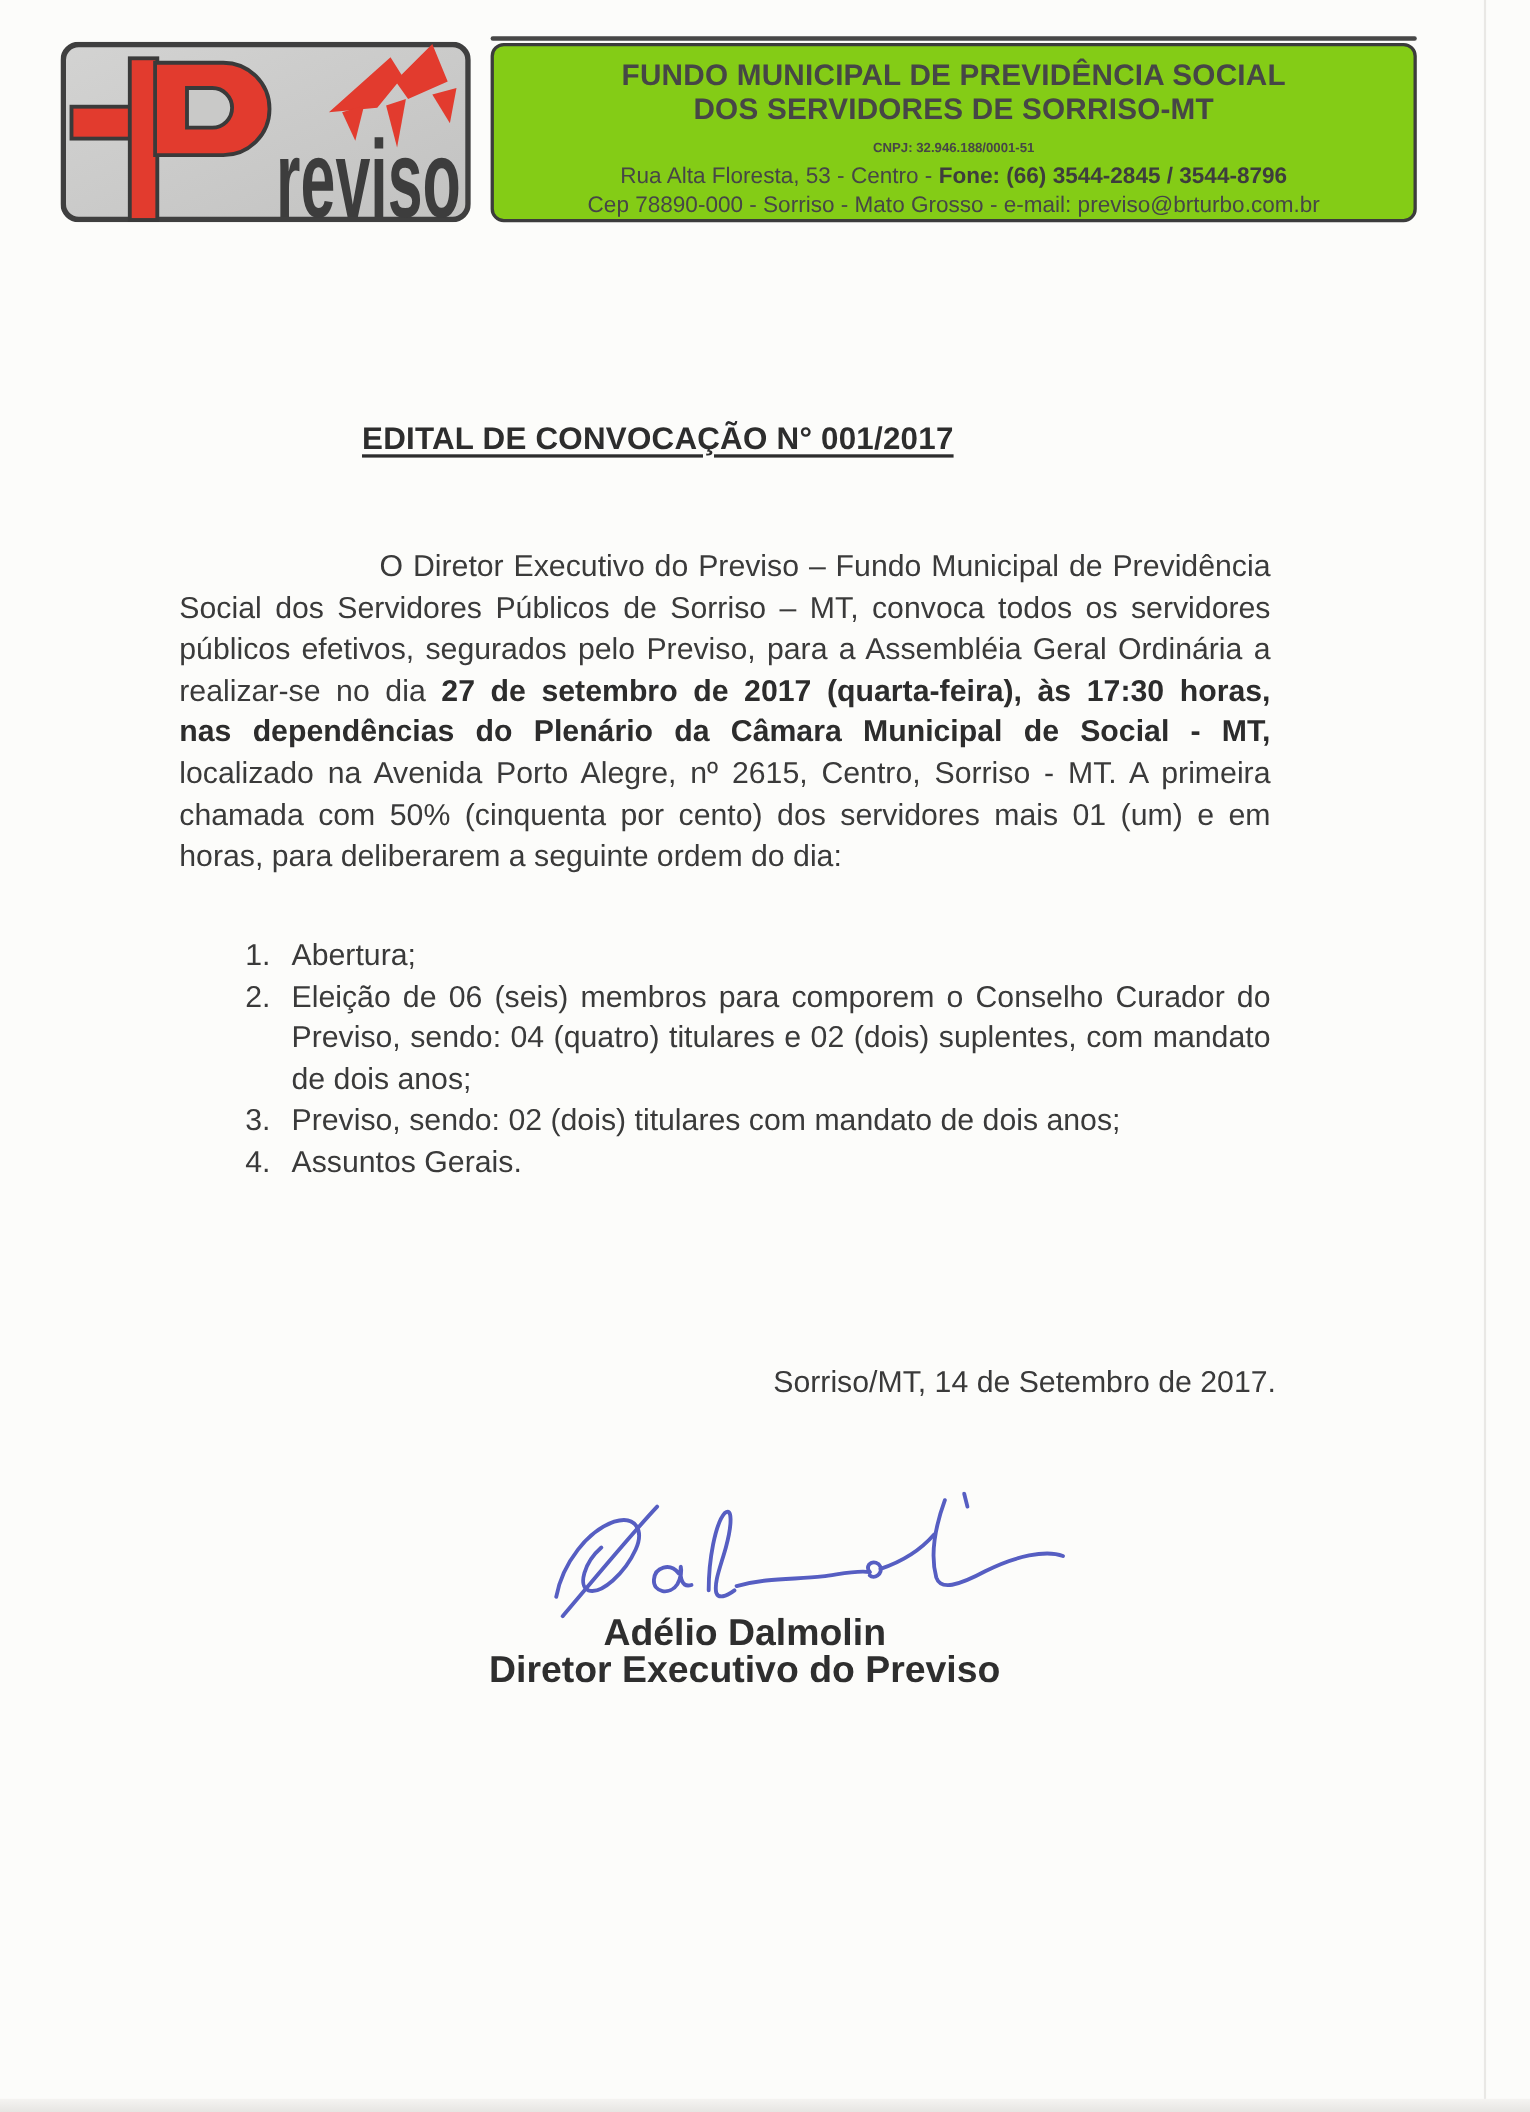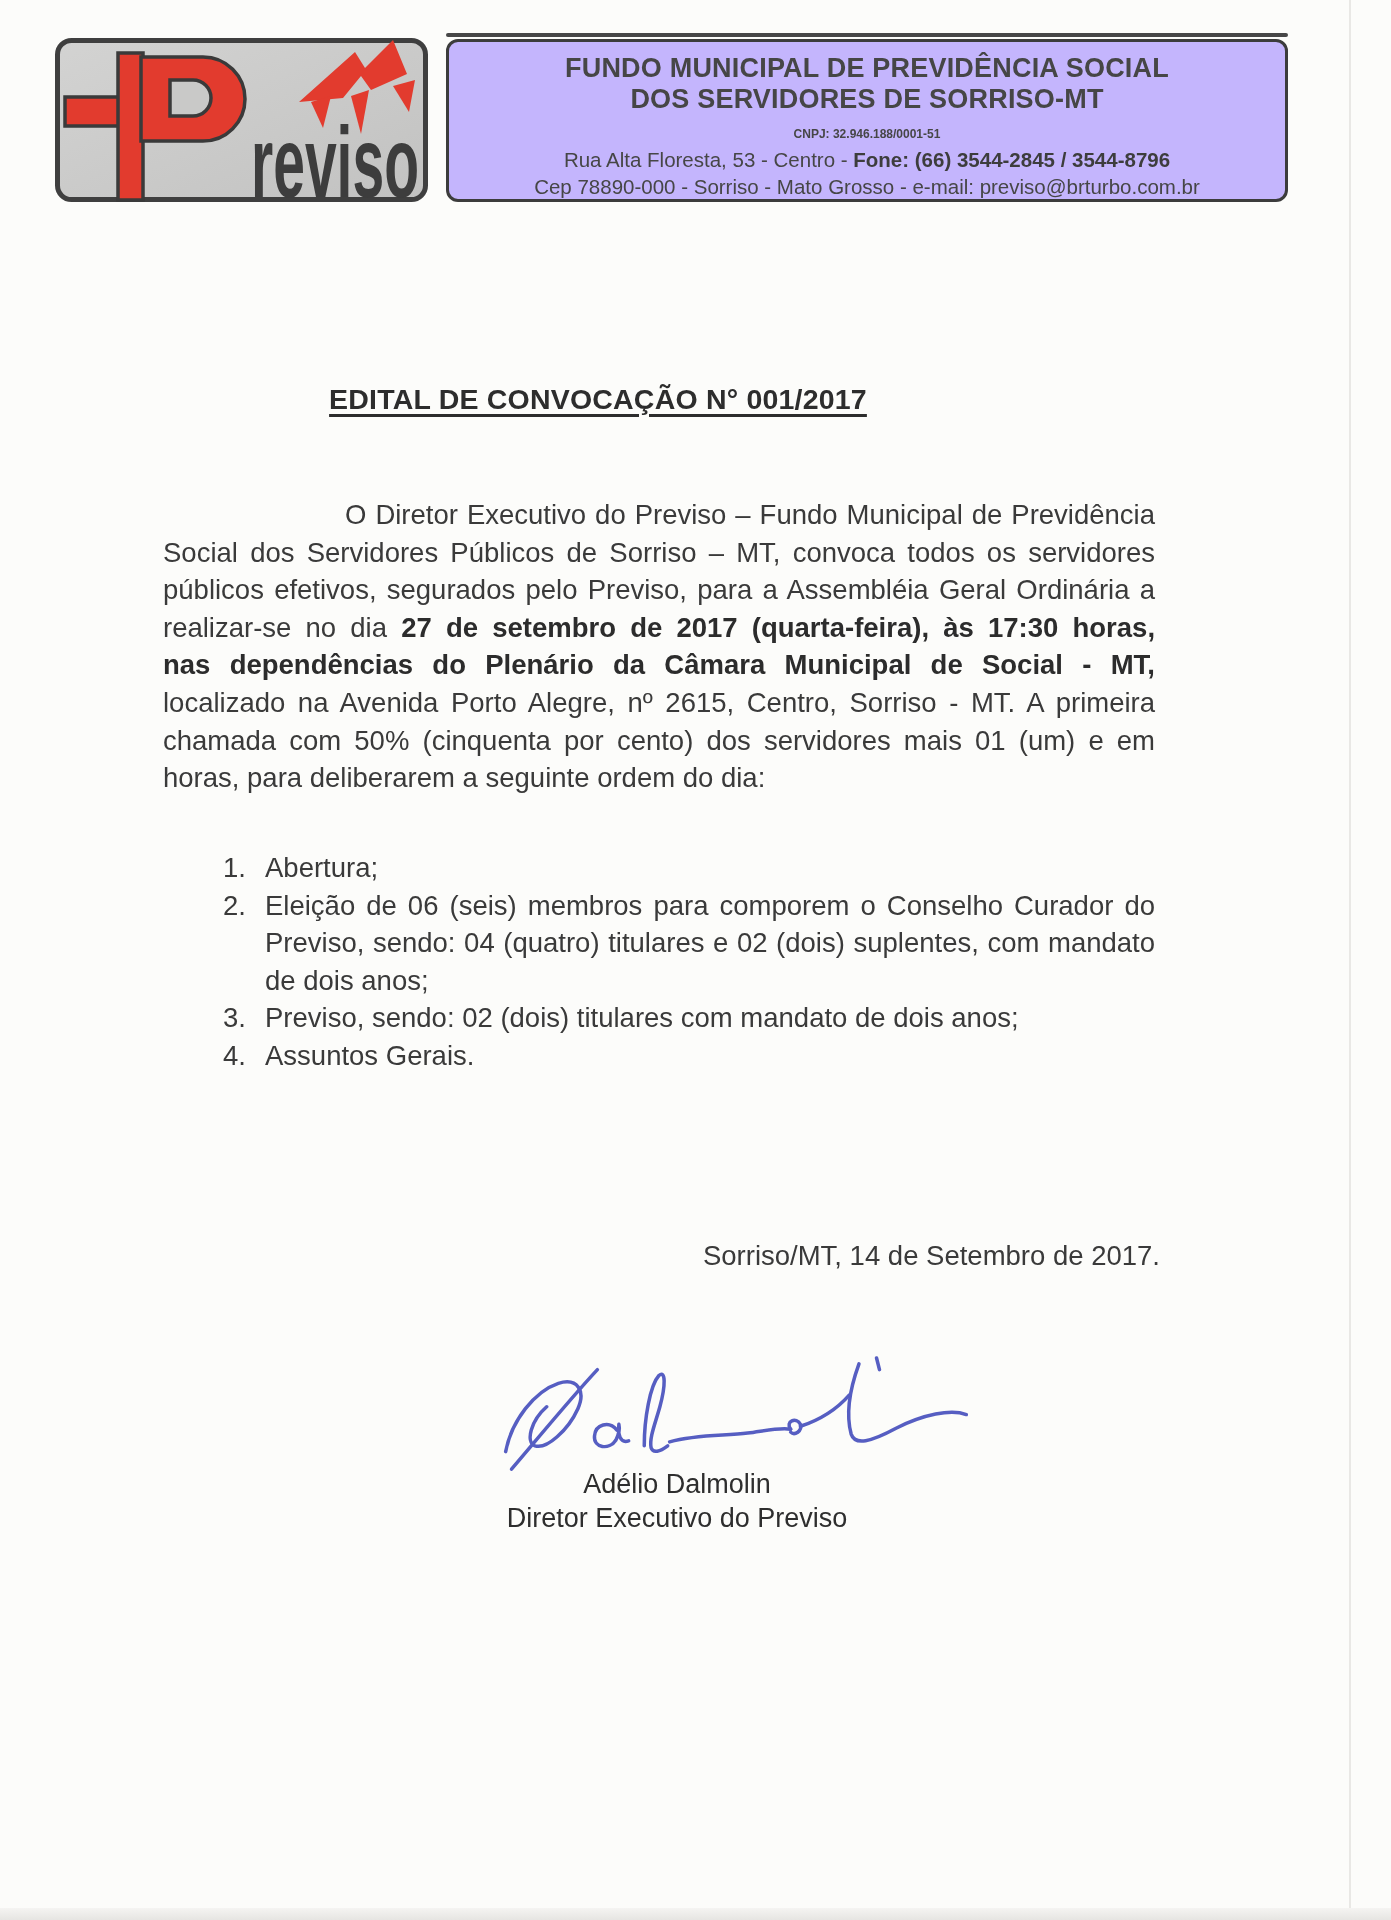--- a/index.html
+++ b/index.html
@@ -10,21 +10,21 @@
   }
   
   .scanline-v{position:absolute;left:1349px;top:0;width:2px;height:1920px;background:#e9e8e5;}
   .scanline-b{position:absolute;left:0;top:1908px;width:1391px;height:12px;
     background:linear-gradient(#f5f4f2,#e6e5e2);}
   
   .logo-box{position:absolute;left:55px;top:38px;width:373px;height:132px;}
   .info-topbar{position:absolute;left:446px;top:33px;width:842px;height:4px;background:#474747;border-radius:2px;}
   .info-box{
     position:absolute;left:446px;top:39px;width:842px;height:163px;
-    border:3px solid #3c3c3c;border-radius:12px;background:#c4b5fd;
+    border:3px solid #3c3c3c;border-radius:12px;background:#84cc16;
     box-sizing:border-box;text-align:center;padding-top:11px;color:#464646;
   }
   .org-line{font-size:27px;font-weight:bold;line-height:31px;letter-spacing:.2px;}
   .cnpj-line{font-size:12px;font-weight:bold;margin-top:7px;line-height:24px;}
   .addr-line{font-size:20.5px;line-height:27px;}
   .addr-line b{color:#3d3d3d;}
   
   .doc-title{
     position:absolute;left:113px;top:383px;width:970px;margin:0;
     text-align:center;font-size:28.5px;font-weight:bold;color:#2d2d2d;
@@ -39,21 +39,21 @@
   .para{position:absolute;left:163px;top:496px;width:992px;}
   .agenda{position:absolute;left:223px;top:849px;width:932px;}
   .agenda-item{display:flex;}
   .agenda-num{flex:0 0 42px;width:42px;font-size:27.5px;line-height:37.6px;}
   .agenda-lines{width:890px;}
   .date-line{position:absolute;left:163px;top:1240px;width:997px;text-align:right;font-size:27.5px;}
   
   .signature-svg{position:absolute;left:496px;top:1356px;}
   .sig-block{
     position:absolute;left:377px;top:1468px;width:600px;text-align:center;
-    font-weight:normal;font-size:27px;line-height:33.5px;color:#2e2e2e;
+    font-weight:bold;font-size:34px;line-height:33.5px;color:#2e2e2e;
   }
 </style>
 </head>
 <body>
 
 <div class="page">
 
   <div class="scanline-v"></div>
   <div class="scanline-b"></div>
 

